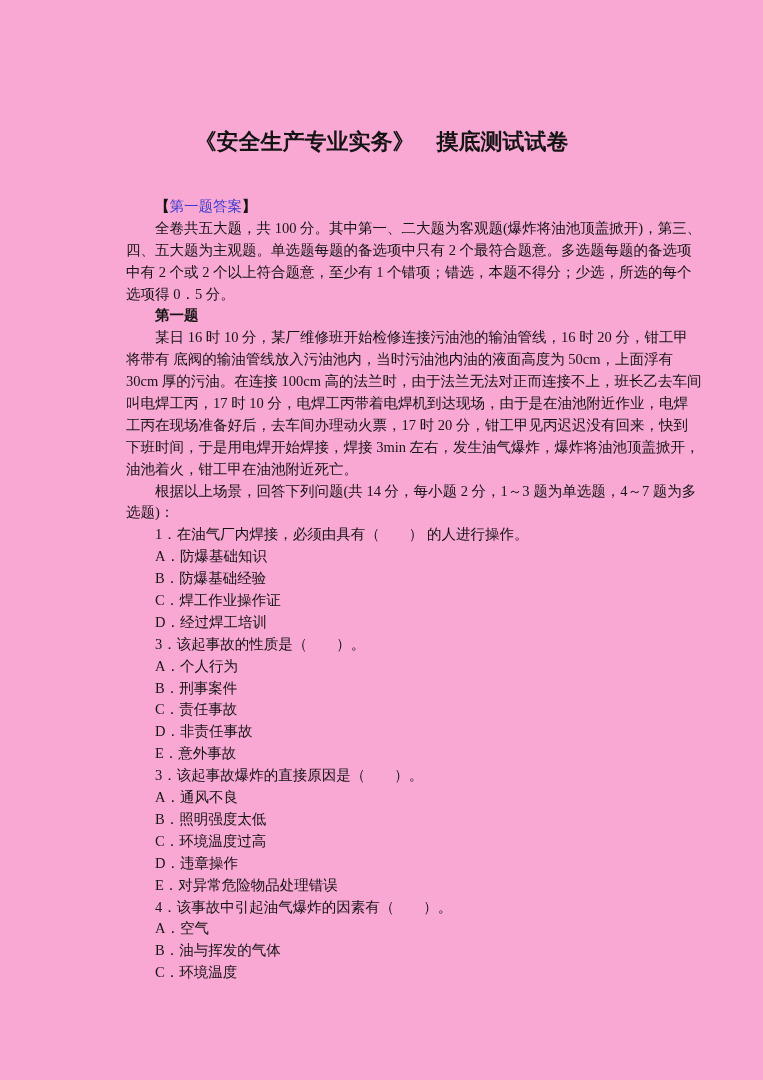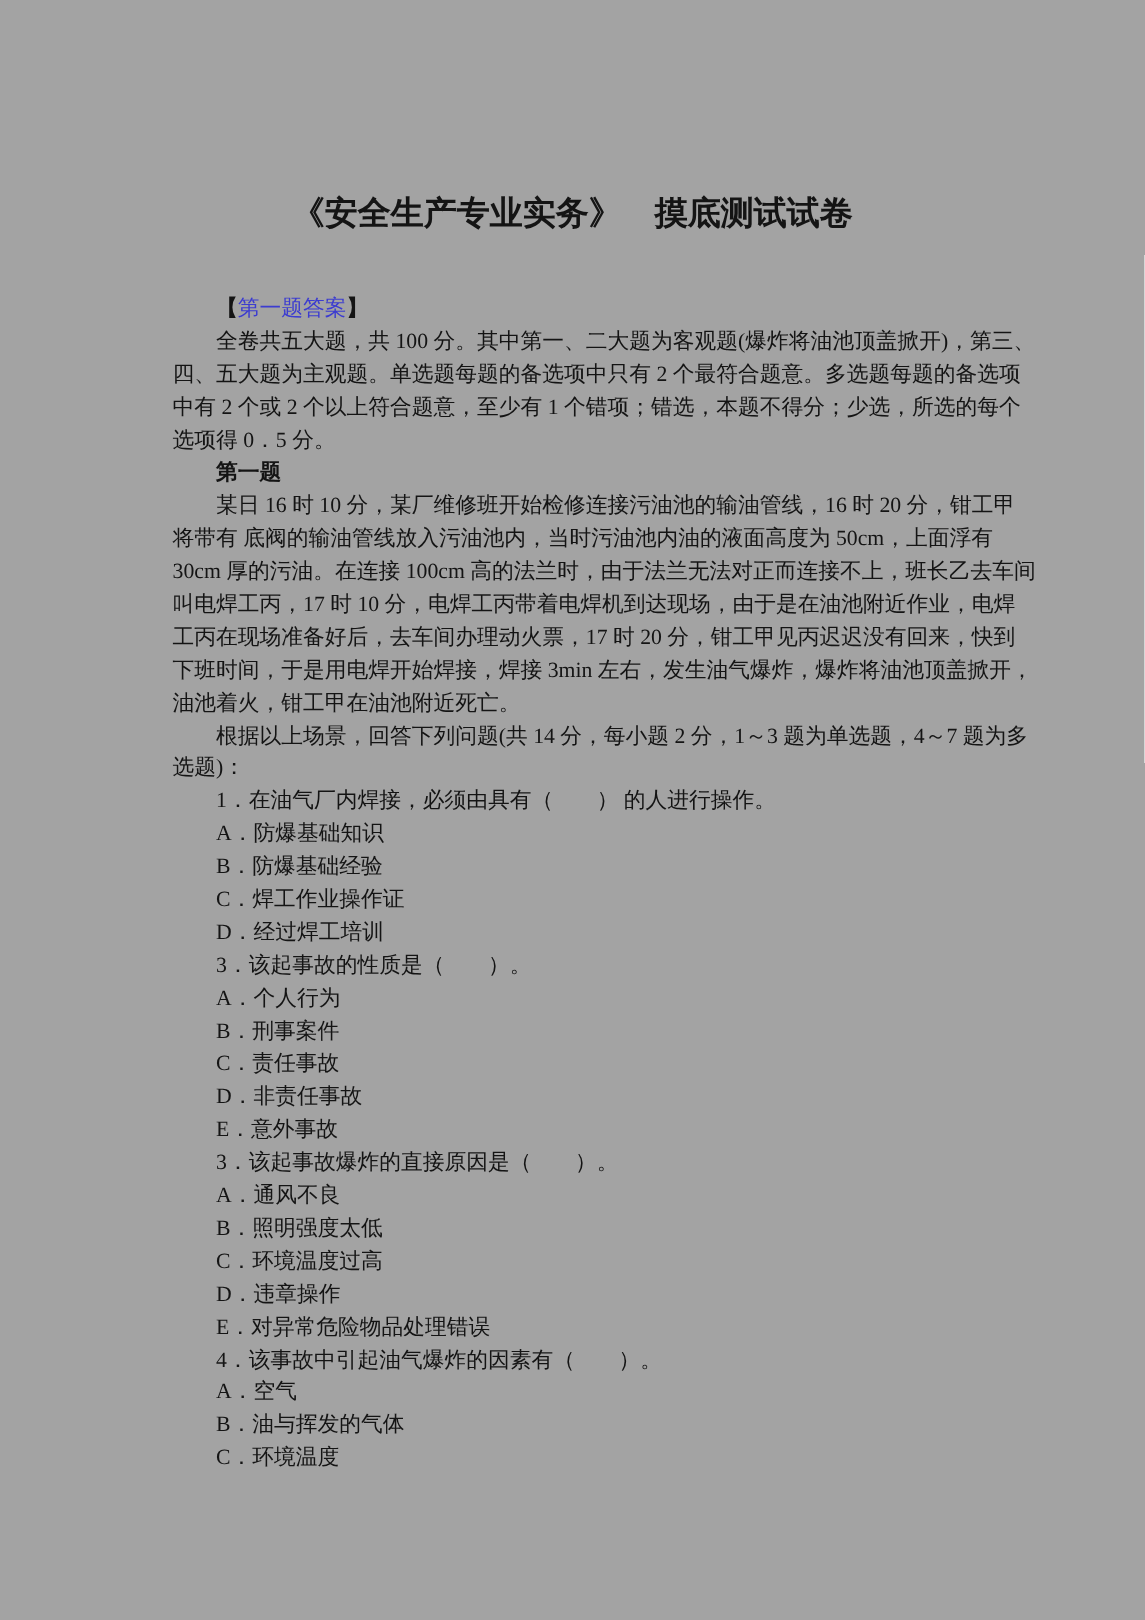--- a/index.html
+++ b/index.html
@@ -22,21 +22,21 @@
     left: 0;
     width: 100%;
     text-align: center;
     font-size: 22px;
     font-weight: bold;
     white-space: pre;
   }
   .content {
     position: absolute;
     top: 196px;
-    left: 115px;
+    left: 126px;
     width: 546px;
   }
   .line {
     height: 21.9px;
     line-height: 21.9px;
     font-size: 14.5px;
     white-space: pre;
   }
   .indent {
     padding-left: 29px;
@@ -48,21 +48,21 @@
     font-weight: bold;
     color: #141414;
   }
   .answer-link {
     cursor: pointer;
   }
 </style>
 </head>
 <body>
 
-<div class="page" style="background: #a3a3a3; color: rgb(20, 20, 20);">
+<div class="page" style="background: #f9a8d4; color: rgb(20, 20, 20);">
   <div class="doc-title">《安全生产专业实务》　摸底测试试卷</div>
   <div class="content">
       <div class="line indent"><span class="bracket">【</span><span class="answer-link" style="color: rgb(60, 60, 208);">第一题答案</span><span class="bracket">】</span></div>
       <div class="line indent">全卷共五大题，共 100 分。其中第一、二大题为客观题(爆炸将油池顶盖掀开)，第三、</div>
       <div class="line">四、五大题为主观题。单选题每题的备选项中只有 2 个最符合题意。多选题每题的备选项</div>
       <div class="line">中有 2 个或 2 个以上符合题意，至少有 1 个错项；错选，本题不得分；少选，所选的每个</div>
       <div class="line">选项得 0．5 分。</div>
       <div class="line indent bold">第一题</div>
       <div class="line indent">某日 16 时 10 分，某厂维修班开始检修连接污油池的输油管线，16 时 20 分，钳工甲</div>
       <div class="line">将带有 底阀的输油管线放入污油池内，当时污油池内油的液面高度为 50cm，上面浮有</div>

